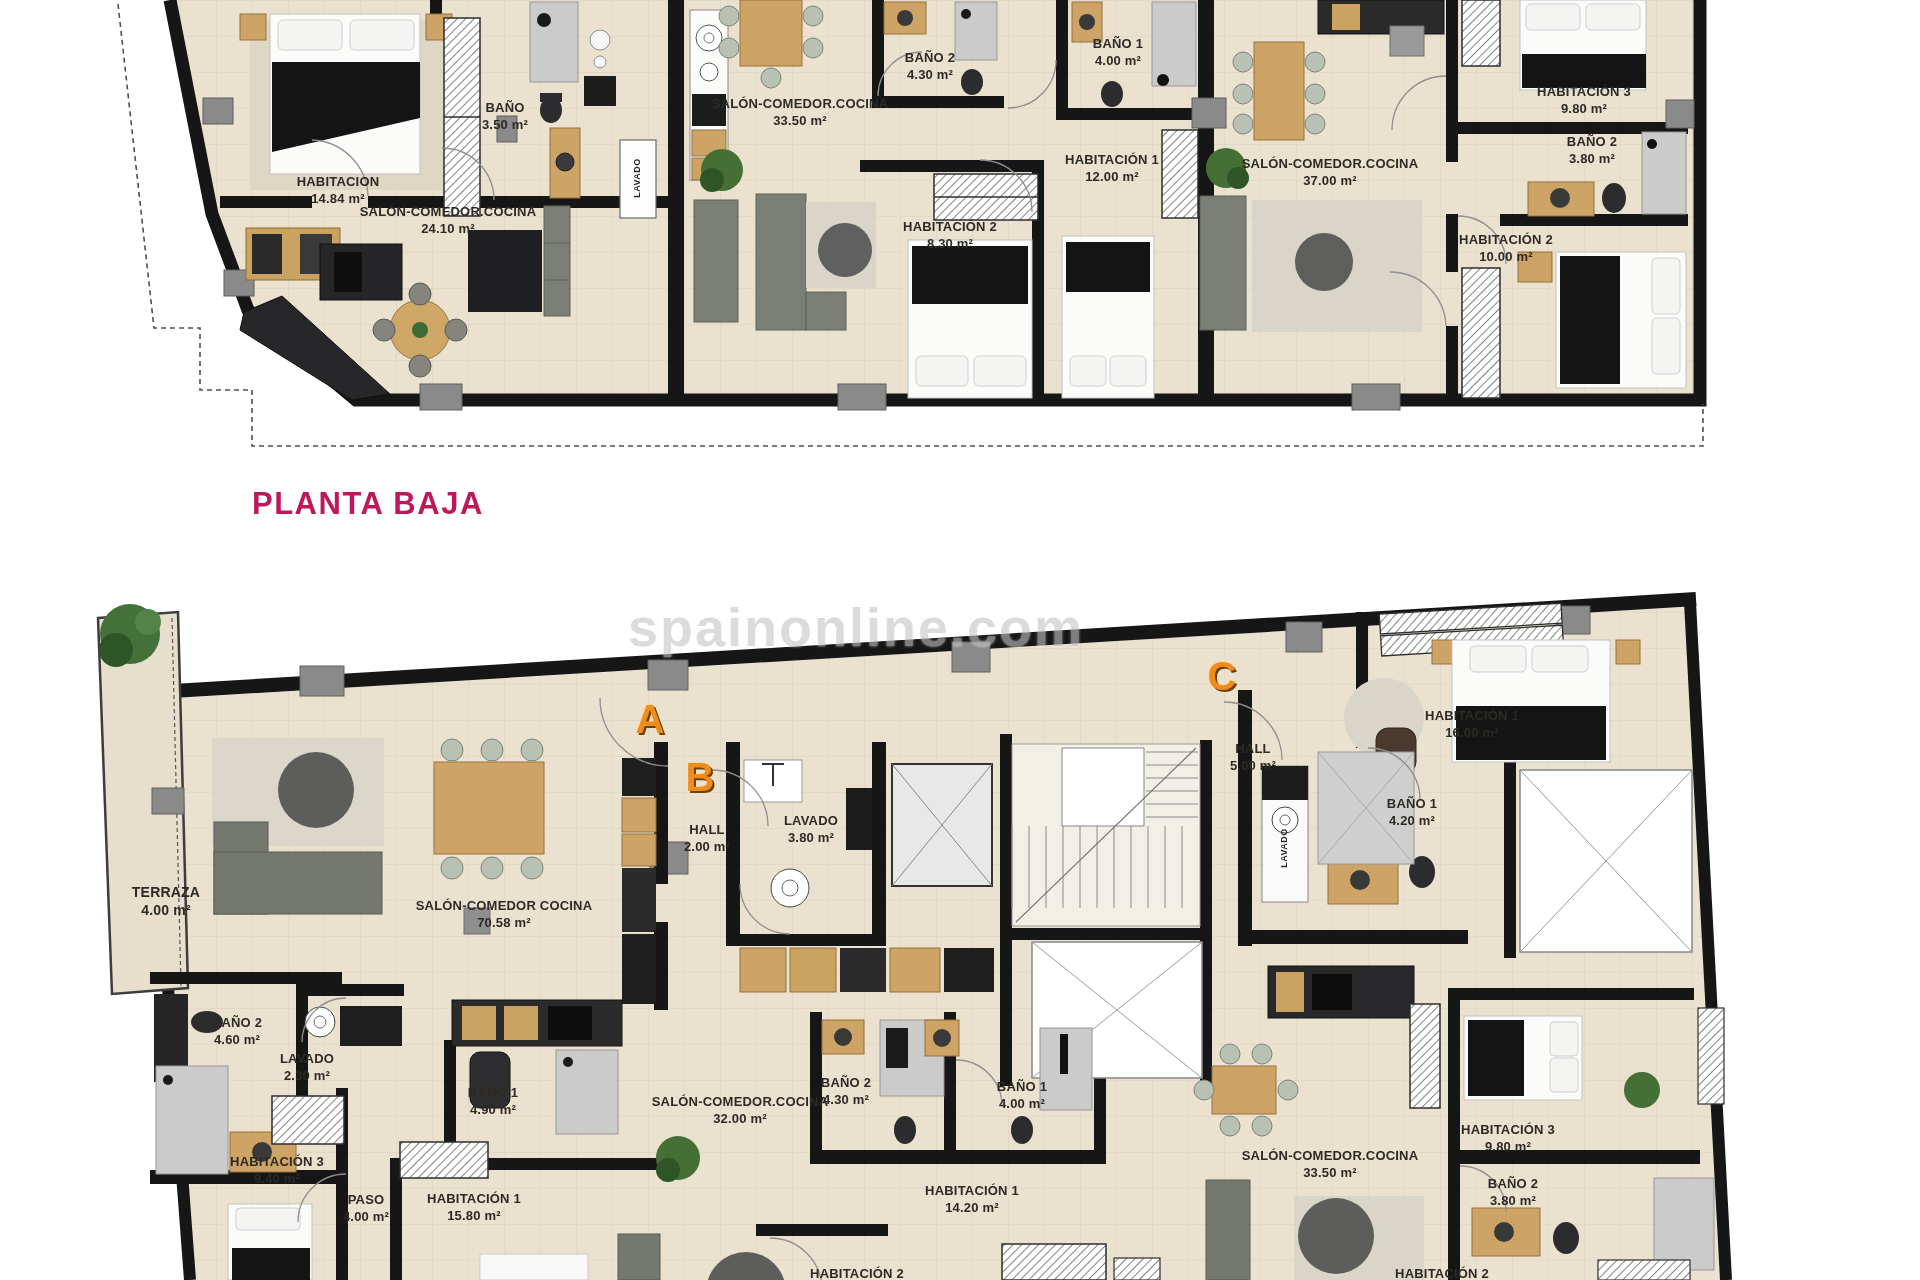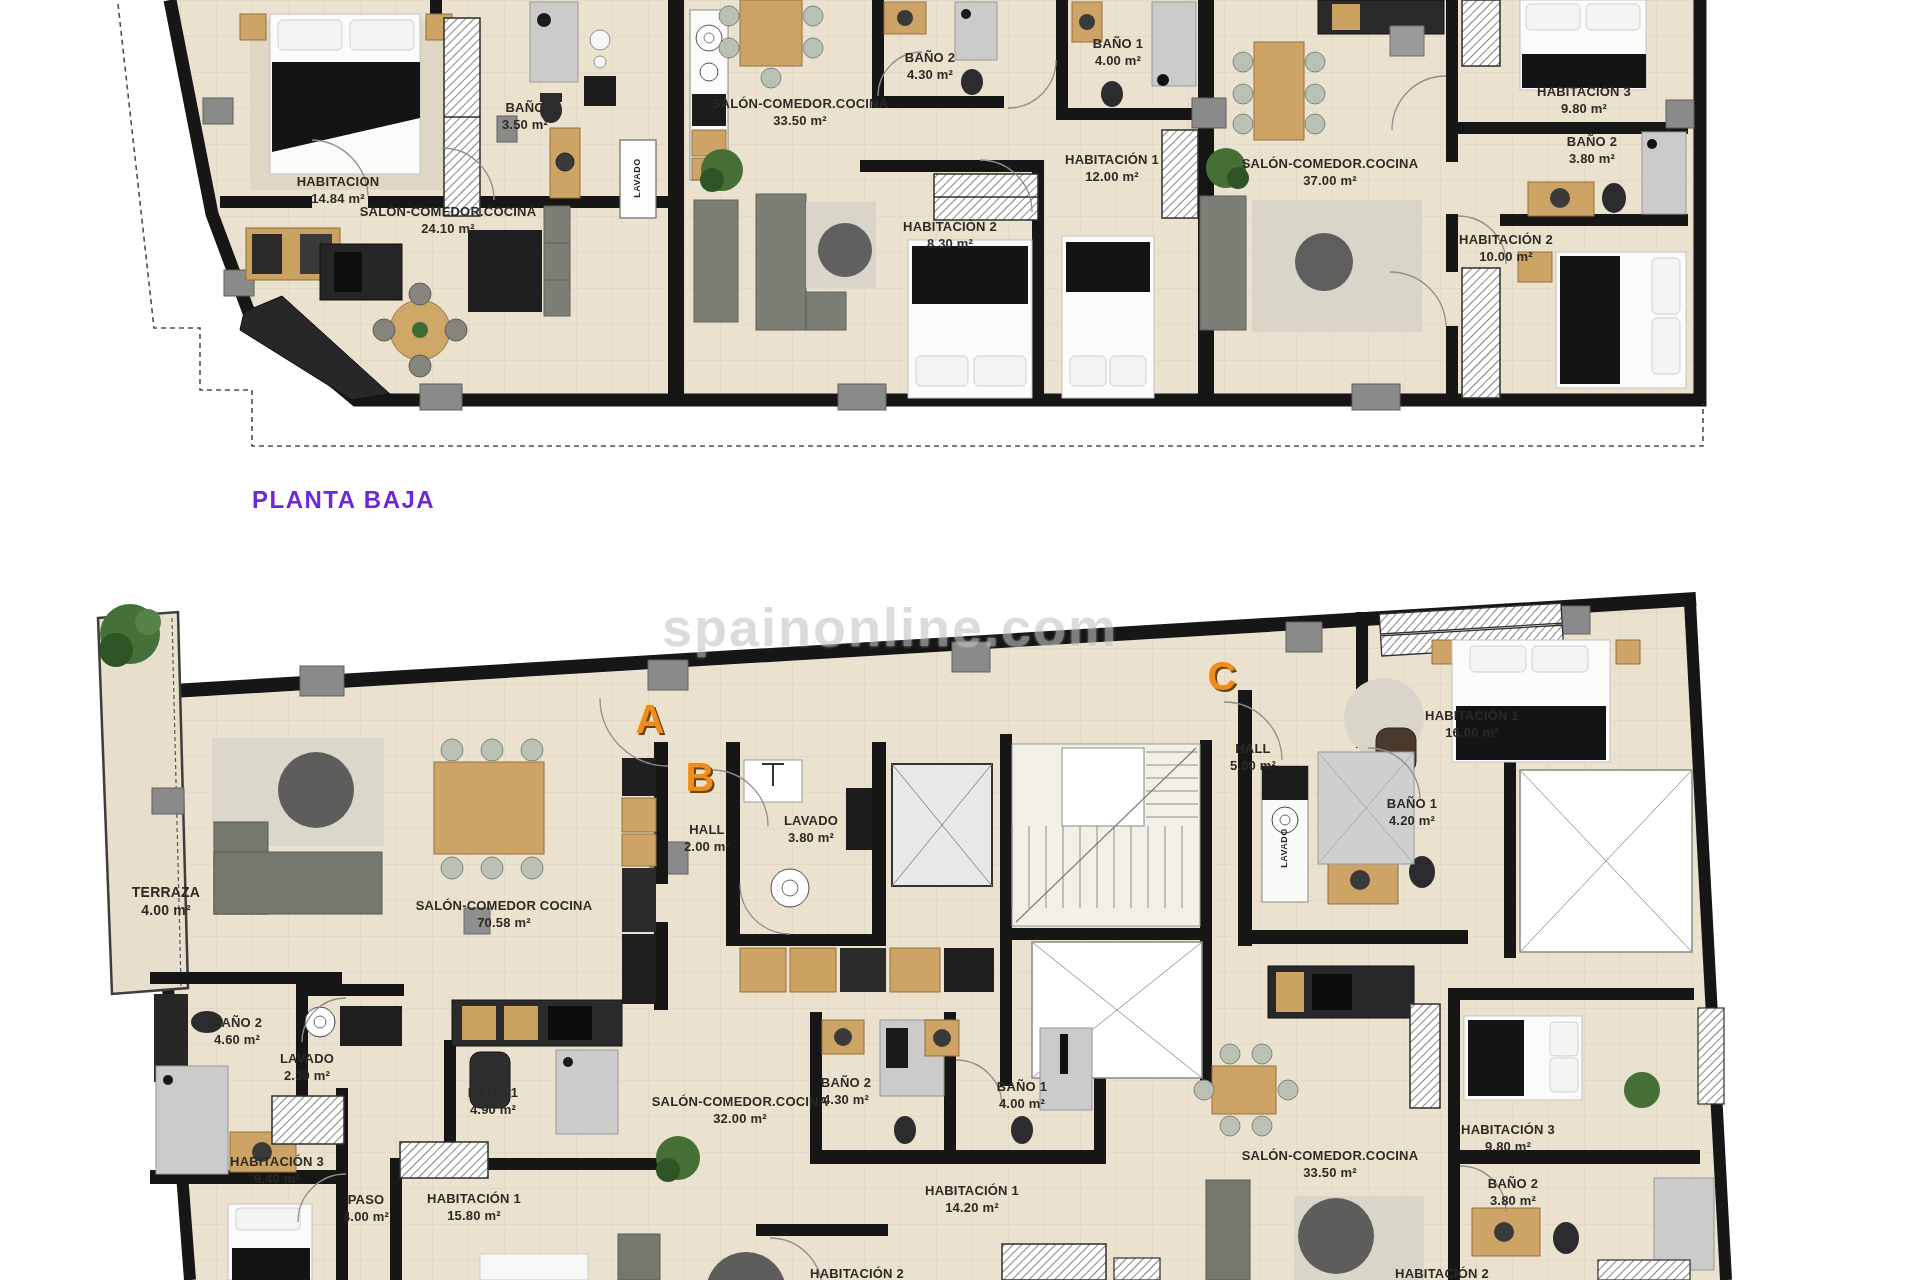--- a/index.html
+++ b/index.html
@@ -5,23 +5,23 @@
   html,body{margin:0;padding:0;background:#ffffff;}
   body{width:1920px;height:1280px;position:relative;overflow:hidden;font-family:"Liberation Sans",sans-serif;}
   #stage{position:absolute;left:0;top:0;width:1920px;height:1280px;}
   #labels{position:absolute;left:0;top:0;width:1920px;height:1280px;pointer-events:none;}
   .room-label{position:absolute;transform:translate(-50%,-50%);white-space:pre;text-align:center;
     font-size:13px;line-height:1.32;font-weight:600;color:#2d2a25;letter-spacing:.2px;}
   .room-label.small{font-size:14px;}
   .room-label.rot{transform:translate(-50%,-50%) rotate(-90deg);font-size:9px;letter-spacing:.5px;}
   .unit-letter{position:absolute;transform:translate(-50%,-50%);font-size:40px;font-weight:700;color:#ee8c1e;
     text-shadow:2px 2px 0 #6e4208,-1px -1px 0 #ffdca6;}
-  #floor-title{position:absolute;left:252px;top:486px;font-size:24px;font-weight:700;color:#6d28d9;letter-spacing:1.5px;}
+  #floor-title{position:absolute;left:252px;top:486px;font-size:31px;font-weight:700;color:#be185d;letter-spacing:1.5px;}
   #watermark{position:absolute;left:628px;top:596px;font-size:54px;font-weight:700;color:#c4c4c4;opacity:.6;
-    letter-spacing:2px;white-space:nowrap;text-shadow:0 0 3px #ffffff;margin-left:34px;}
+    letter-spacing:2px;white-space:nowrap;text-shadow:0 0 3px #ffffff;}
 </style>
 </head>
 <body>
 
 <svg id="stage" width="1920" height="1280" viewBox="0 0 1920 1280" xmlns="http://www.w3.org/2000/svg">
   <defs>
     <pattern id="tile" width="36" height="36" patternUnits="userSpaceOnUse">
       <path d="M36 0H0V36" fill="none" stroke="#d8cebb" stroke-width="1" opacity="0.85"></path>
     </pattern>
     <pattern id="hatch" width="6" height="6" patternUnits="userSpaceOnUse" patternTransform="rotate(45)">
@@ -407,21 +407,21 @@
       <path d="M1460,1166 A46,46 0 0 1 1506,1212"></path>
     </g>
   </g>
 </svg>
 
 <div id="watermark">spainonline.com</div>
 <div id="floor-title">PLANTA BAJA</div>
 <div id="labels">
     <div class="room-label" style="left: 338px; top: 190px;">HABITACION
 14.84 m²</div>
-    <div class="room-label" style="left: 525px; top: 116px;">BAÑO
+    <div class="room-label" style="left: 505px; top: 116px;">BAÑO
 3.50 m²</div>
     <div class="room-label rot" style="left: 638px; top: 178px;">LAVADO</div>
     <div class="room-label" style="left: 448px; top: 220px;">SALÓN-COMEDOR.COCINA
 24.10 m²</div>
     <div class="room-label" style="left: 800px; top: 112px;">SALÓN-COMEDOR.COCINA
 33.50 m²</div>
     <div class="room-label" style="left: 930px; top: 66px;">BAÑO 2
 4.30 m²</div>
     <div class="room-label" style="left: 1118px; top: 52px;">BAÑO 1
 4.00 m²</div>

